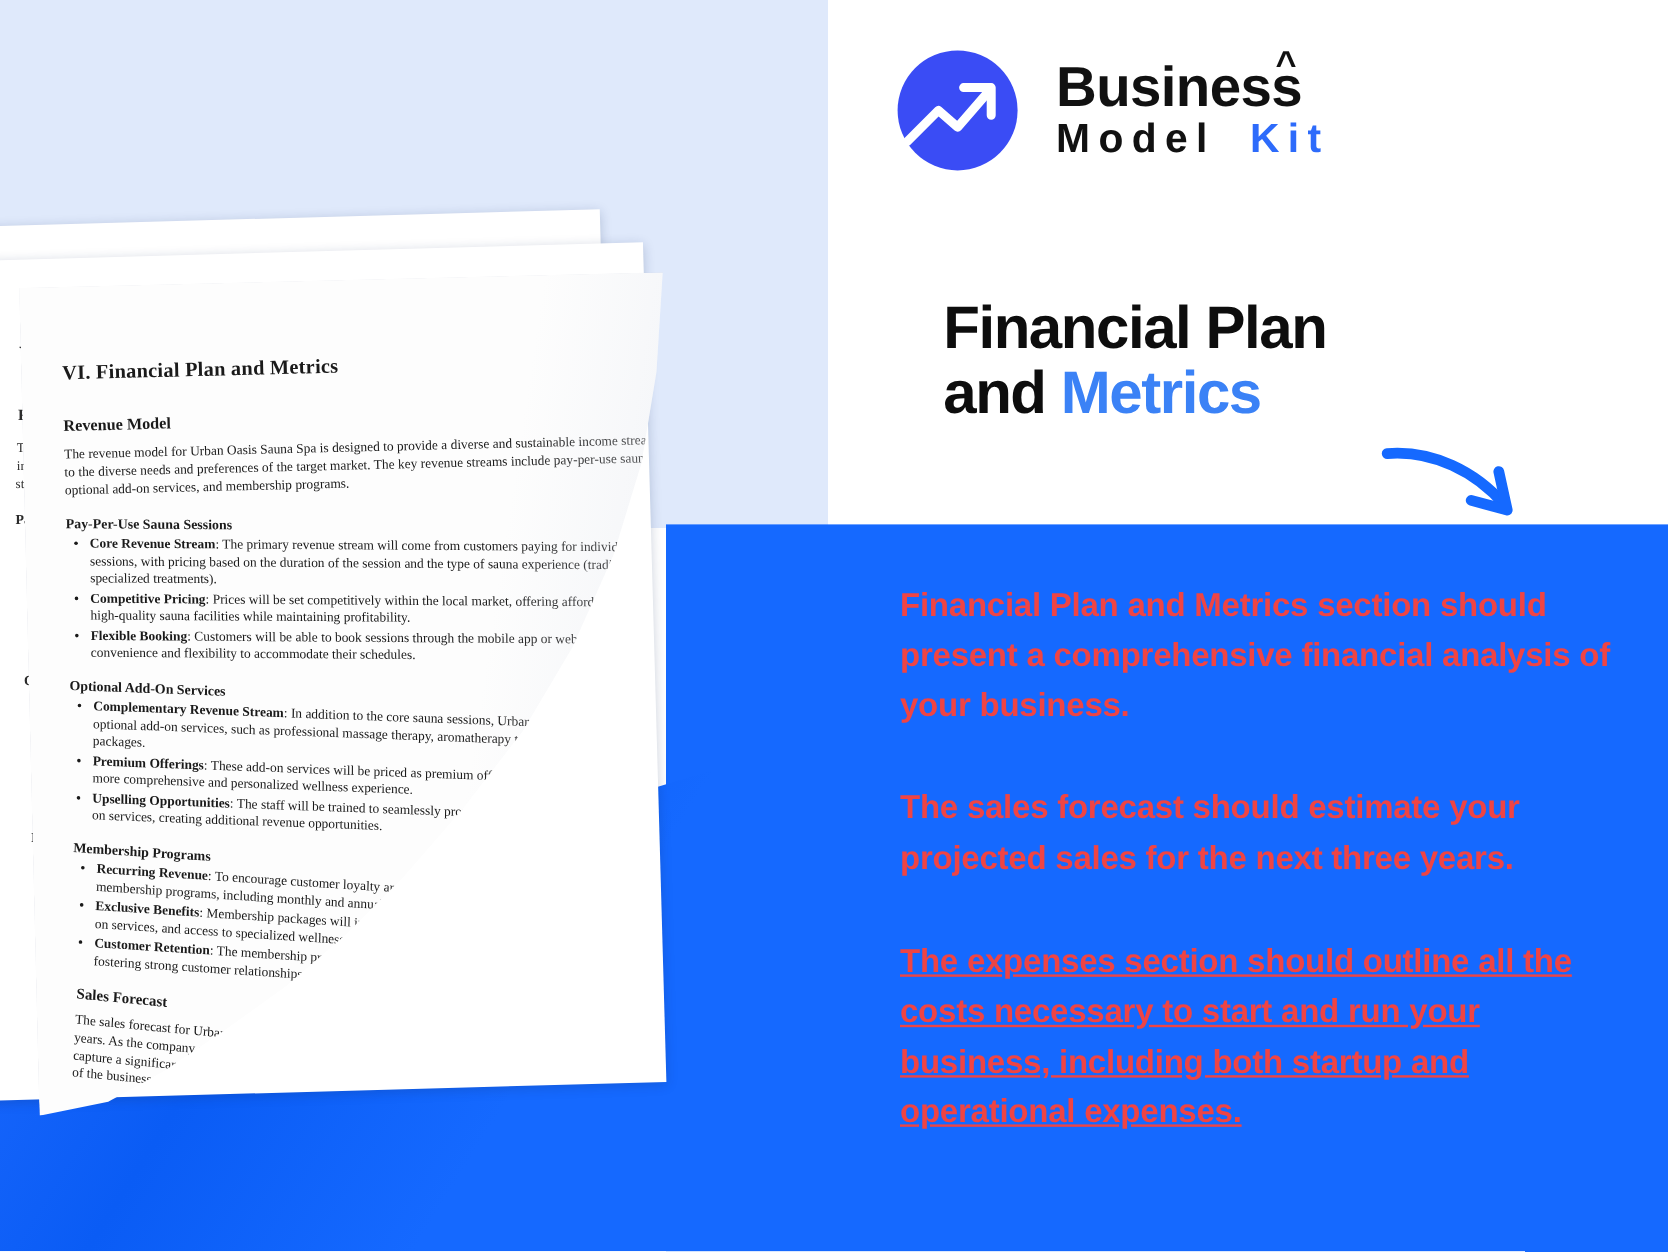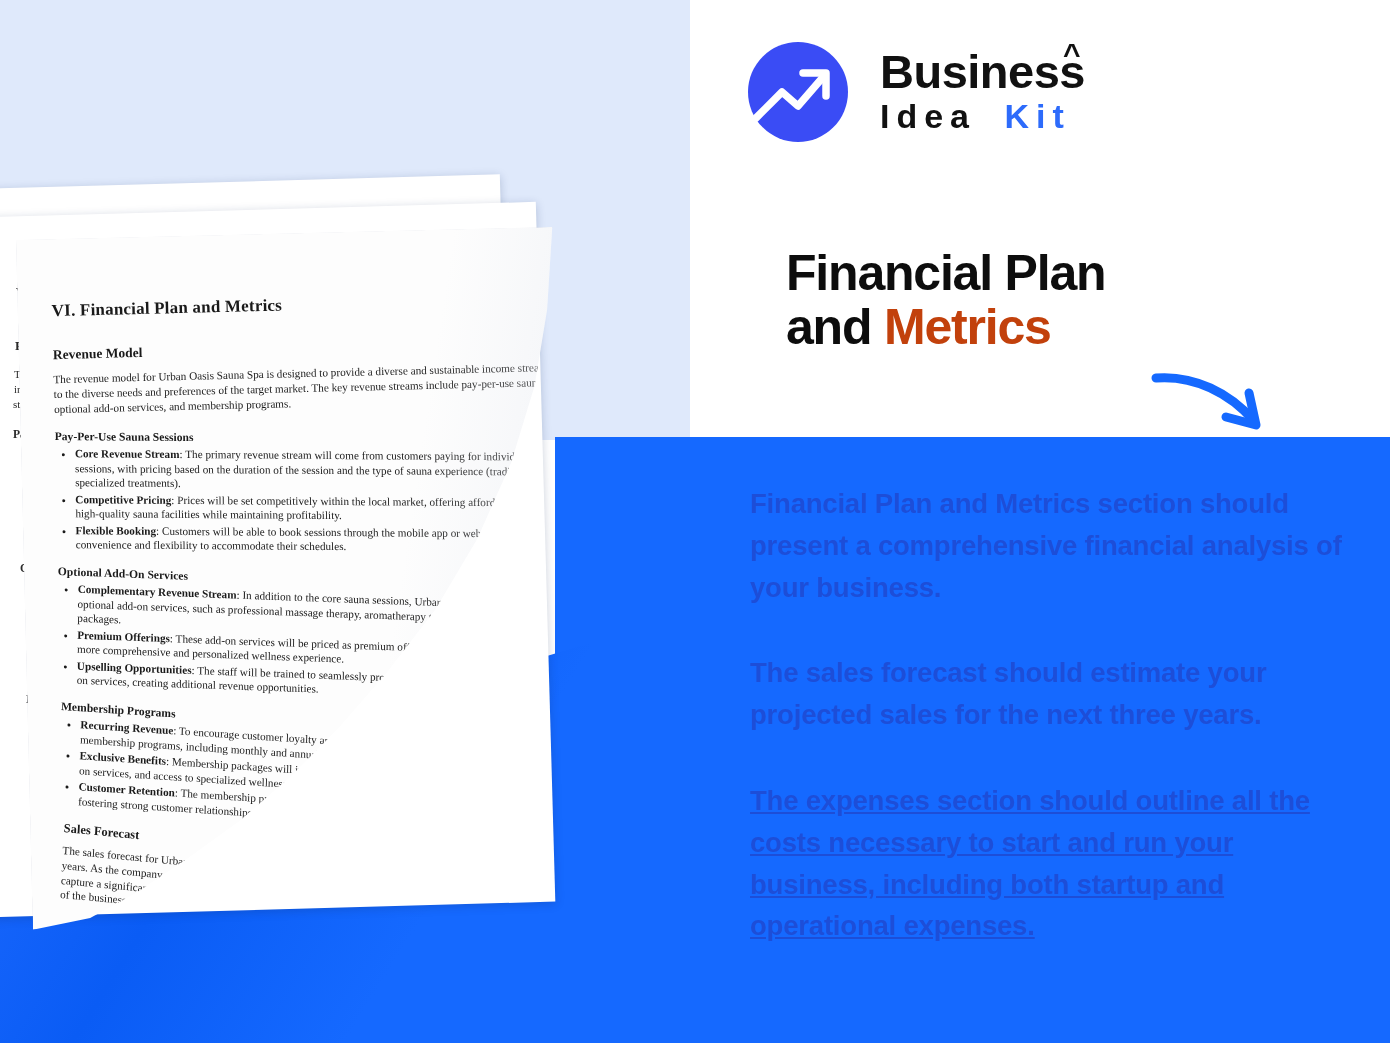--- a/index.html
+++ b/index.html
@@ -188,34 +188,34 @@
   .headline {
     position: absolute;
     left: 786px; top: 246px;
     width: 520px;
     font-size: 50px;
     font-weight: bold;
     color: #0d0d0d;
     line-height: 1.08;
     letter-spacing: -1.2px;
   }
-  .headline .accent { color: #c2410c; }
+  .headline .accent { color: #3b82f6; }
 
   .arrow-svg {
     position: absolute;
     left: 1148px; top: 355px;
     width: 130px; height: 85px;
   }
 
   
   .copy {
     position: absolute;
     left: 750px; top: 483px;
     width: 600px;
-    color: #1d4ed8;
+    color: #ef4444;
     font-size: 27.5px;
     font-weight: bold;
     line-height: 1.52;
     letter-spacing: -0.2px;
   }
   .copy p { margin: 0 0 44px 0; }
   .copy p:last-child { margin-bottom: 10px; text-decoration: underline; }
 </style>
 </head>
 <body>
@@ -291,21 +291,21 @@
         <path d="M8 76 L34 50 L50 64 L76 34" fill="none" stroke="#ffffff" stroke-width="7.5" stroke-linecap="round" stroke-linejoin="round"></path>
         <path d="M55 31 L78 31 L78 54" fill="none" stroke="#ffffff" stroke-width="7.5" stroke-linecap="round" stroke-linejoin="round"></path>
       </svg>
     </div>
     <div class="logo-words">
       <div class="logo-line1">
         <span>Business</span>
         <span class="hat">^</span>
       </div>
       <div class="logo-line2">
-        <span>Idea </span><span class="logo-kit">Kit</span>
+        <span>Model </span><span class="logo-kit">Kit</span>
       </div>
     </div>
   </div>
 
   <div class="headline">
     <span>Financial Plan</span><br>
     <span>and </span><span class="accent">Metrics</span>
   </div>
 
   <svg class="arrow-svg" viewBox="0 0 130 85">

